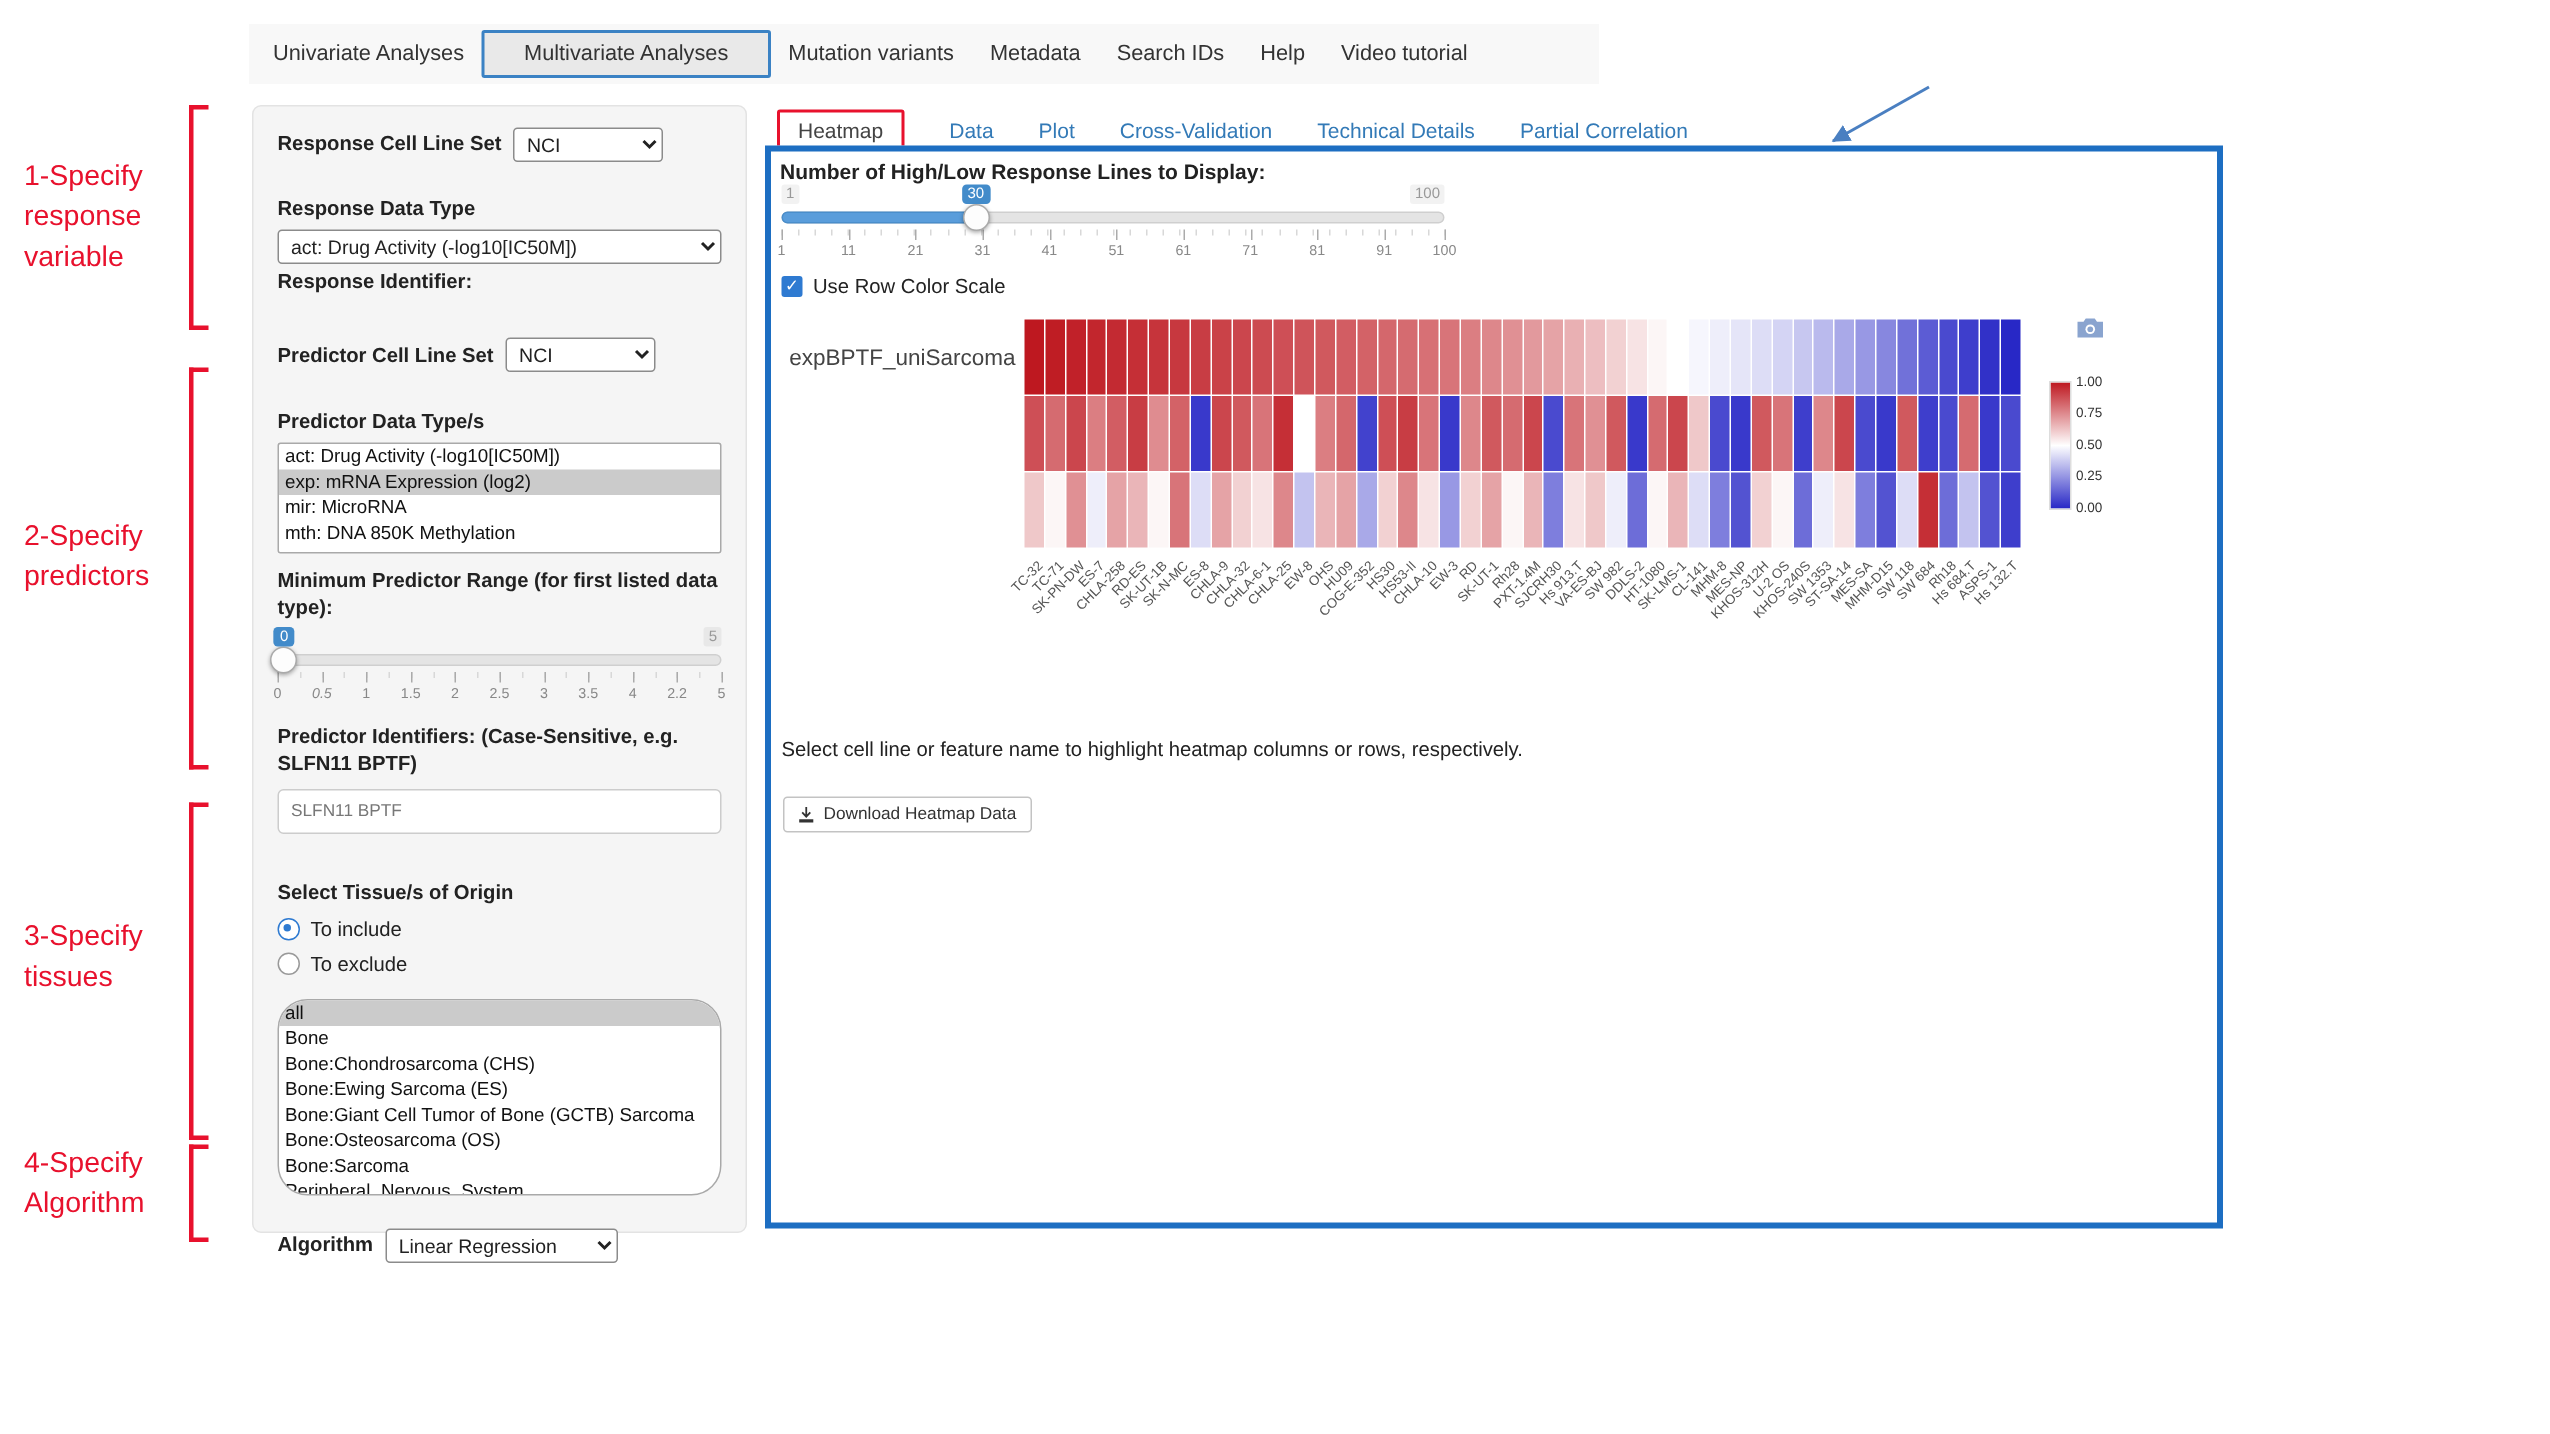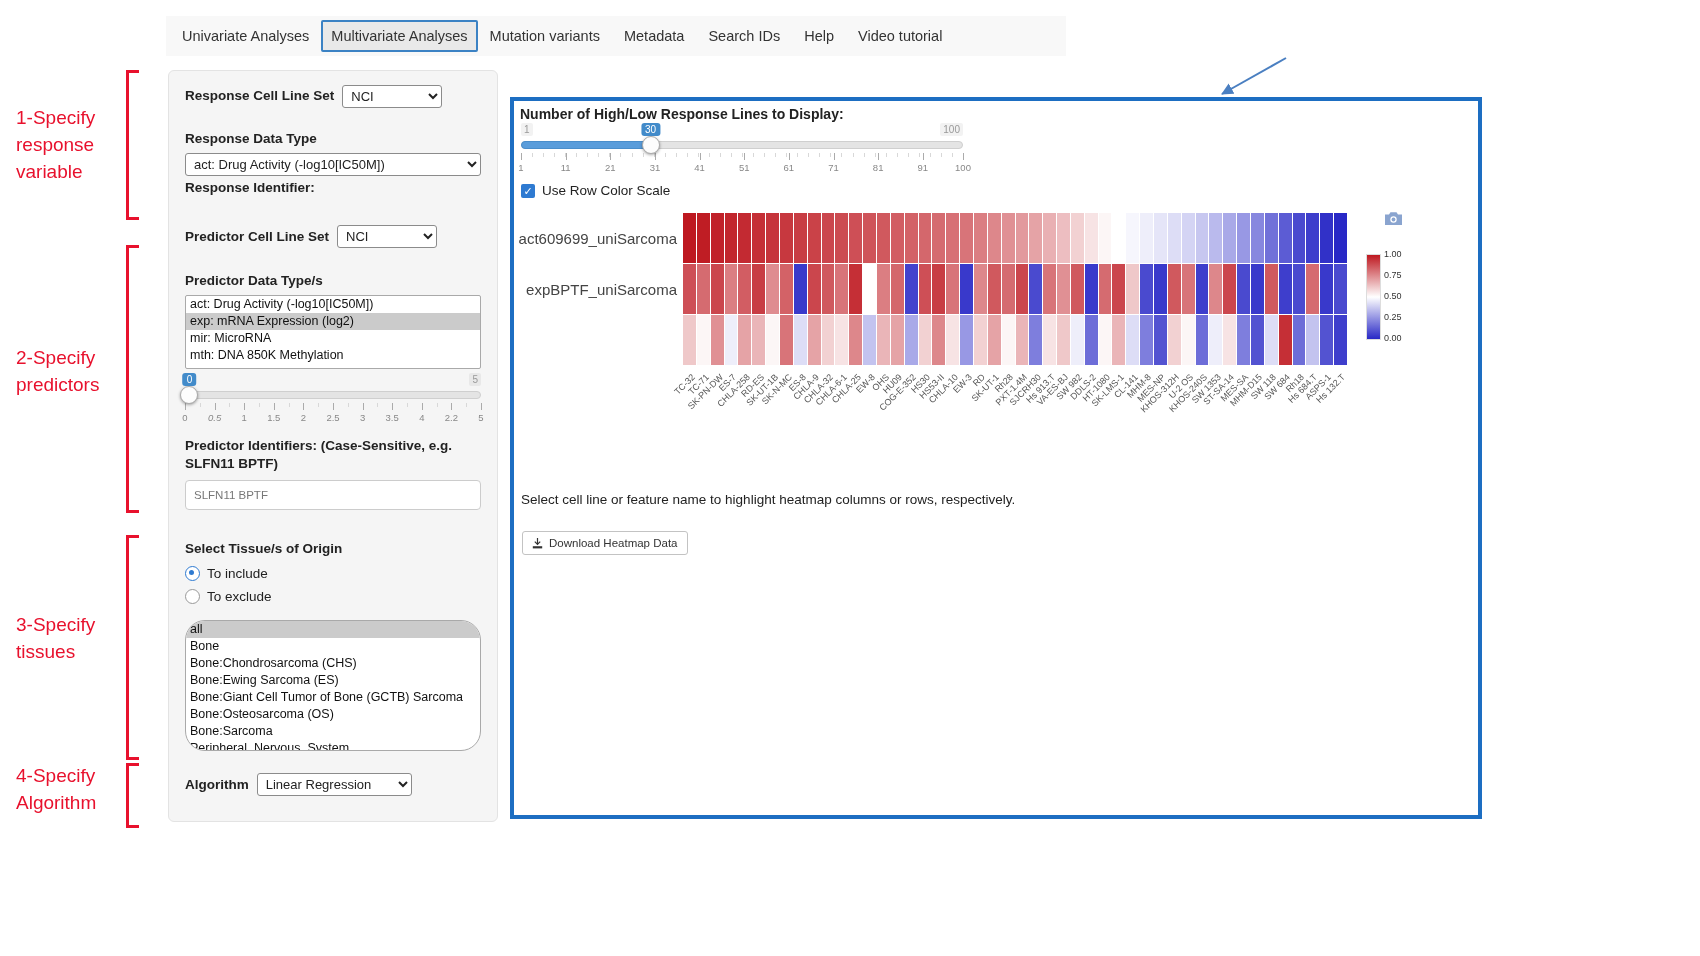--- a/index.html
+++ b/index.html
@@ -3,21 +3,21 @@
 <meta charset="utf-8">
 <style>
   html,body{margin:0;padding:0;background:#fff;}
   .canvas{position:relative;width:1700px;height:956px;background:#fff;
     font-family:"Liberation Sans",sans-serif;overflow:hidden;color:#222;}
 
   
   .navbar{position:absolute;left:166px;top:16px;width:900px;height:40px;background:#f8f8f8;
     display:flex;align-items:center;padding:0 4px;box-sizing:border-box;}
   .nav-item{font-size:14.5px;color:#333;padding:8px 12px;cursor:pointer;white-space:nowrap;}
-  .nav-item.active{border:2px solid #3b82c4;background:#e9e9e9;padding:6px 8px;border-radius:2px;}
+  .nav-item.active{border:2px solid #3b82c4;background:#e9e9e9;padding:6px 26px;border-radius:2px;}
 
   
   .heading-annot{position:absolute;left:1048px;top:22px;font-size:25px;font-weight:bold;color:#1a6cb5;}
   .arrow-svg{position:absolute;left:1180px;top:52px;}
 
   
   .step-label{position:absolute;color:#e8112d;font-size:19px;line-height:1.42;white-space:pre-line;}
   .bracket{position:absolute;width:13px;border-left:3px solid #e8112d;border-top:3px solid #e8112d;
     border-bottom:3px solid #e8112d;box-sizing:border-box;}
 
@@ -162,20 +162,21 @@
     </div>
 
     <div class="lbl">Predictor Data Type/s</div>
     <div class="listbox" style="height:72px;margin-top:4px;" id="pdt-listbox">
         <div class="opt">act: Drug Activity (-log10[IC50M])</div>
         <div class="opt selected">exp: mRNA Expression (log2)</div>
         <div class="opt">mir: MicroRNA</div>
         <div class="opt">mth: DNA 850K Methylation</div>
       </div>
 
+    <div class="lbl" style="margin-top:9px;">Minimum Predictor Range (for first listed data type):</div>
     <div class="irs" style="margin-top:4px;" id="mini-slider">
       <span class="irs-single" style="left:1.5%;">0</span>
       <span class="irs-max">5</span>
       <div class="irs-line"></div>
       <span class="irs-slider" style="left:1.5%;"></span>
       <div class="irs-grid" id="mini-grid">
           <span class="g-tick minor" style="left: 0%;"></span>
           <span class="g-tick minor" style="left: 5%;"></span>
           <span class="g-tick minor" style="left: 10%;"></span>
           <span class="g-tick minor" style="left: 15%;"></span>
@@ -248,20 +249,28 @@
       </div>
 
     <div class="inline-row" style="margin-top:22px;">
       <span class="lbl">Algorithm</span>
       <select class="sel-alg">
         <option>Linear Regression</option>
       </select>
     </div>
   </div>
 
+  <div class="main-tabs">
+      <div class="tab active">Heatmap</div>
+      <div class="tab">Data</div>
+      <div class="tab">Plot</div>
+      <div class="tab">Cross-Validation</div>
+      <div class="tab">Technical Details</div>
+      <div class="tab">Partial Correlation</div>
+    </div>
 
   <div class="panel">
 
     <div class="p-slider-label">Number of High/Low Response Lines to Display:</div>
 
     <div class="irs abs" style="left:7px;top:22px;width:442px;" id="main-slider">
       <span class="irs-min">1</span>
       <span class="irs-max">100</span>
       <span class="irs-single" style="left:29.3%;">30</span>
       <div class="irs-line"></div>
@@ -333,21 +342,20 @@
           <span class="g-lab" style="left: 100%;">100</span>
         </div>
     </div>
 
     <div class="p-checkbox choice-row" style="margin-top:0;">
       <span class="cb">✓</span>
       <span>Use Row Color Scale</span>
     </div>
 
     <div class="hm-rowlabels" id="hm-rows">
-        <div class="rl">act609699_uniSarcoma</div>
         <div class="rl">expBPTF_uniSarcoma</div>
       </div>
     <div class="hm-grid" id="hm-grid">
         <div class="cell" title="act609699_uniSarcoma / TC-32: 1" style="background: rgb(190, 24, 32);"></div>
         <div class="cell" title="act609699_uniSarcoma / TC-71: 0.99" style="background: rgb(191, 29, 36);"></div>
         <div class="cell" title="act609699_uniSarcoma / SK-PN-DW: 0.98" style="background: rgb(193, 33, 41);"></div>
         <div class="cell" title="act609699_uniSarcoma / ES-7: 0.97" style="background: rgb(194, 38, 45);"></div>
         <div class="cell" title="act609699_uniSarcoma / CHLA-258: 0.96" style="background: rgb(195, 42, 50);"></div>
         <div class="cell" title="act609699_uniSarcoma / RD-ES: 0.95" style="background: rgb(197, 47, 54);"></div>
         <div class="cell" title="act609699_uniSarcoma / SK-UT-1B: 0.94" style="background: rgb(198, 52, 59);"></div>

